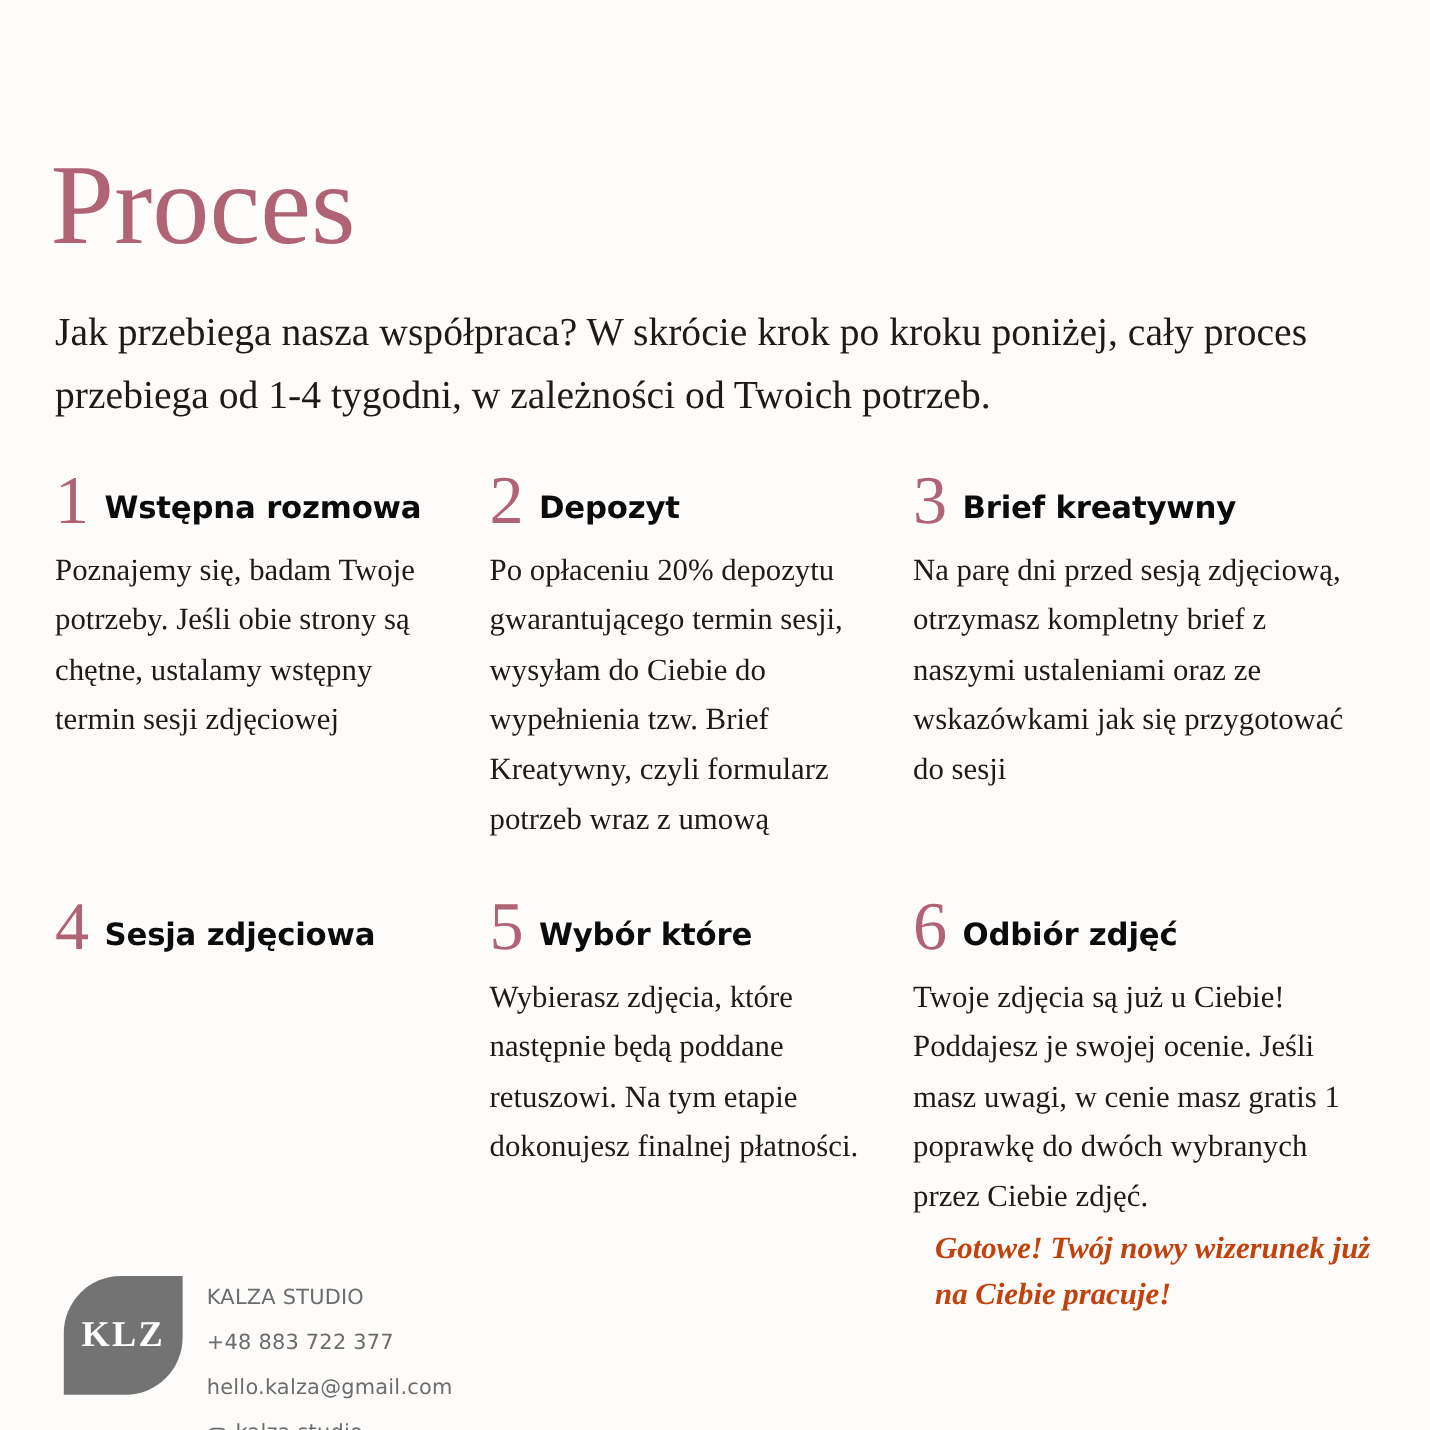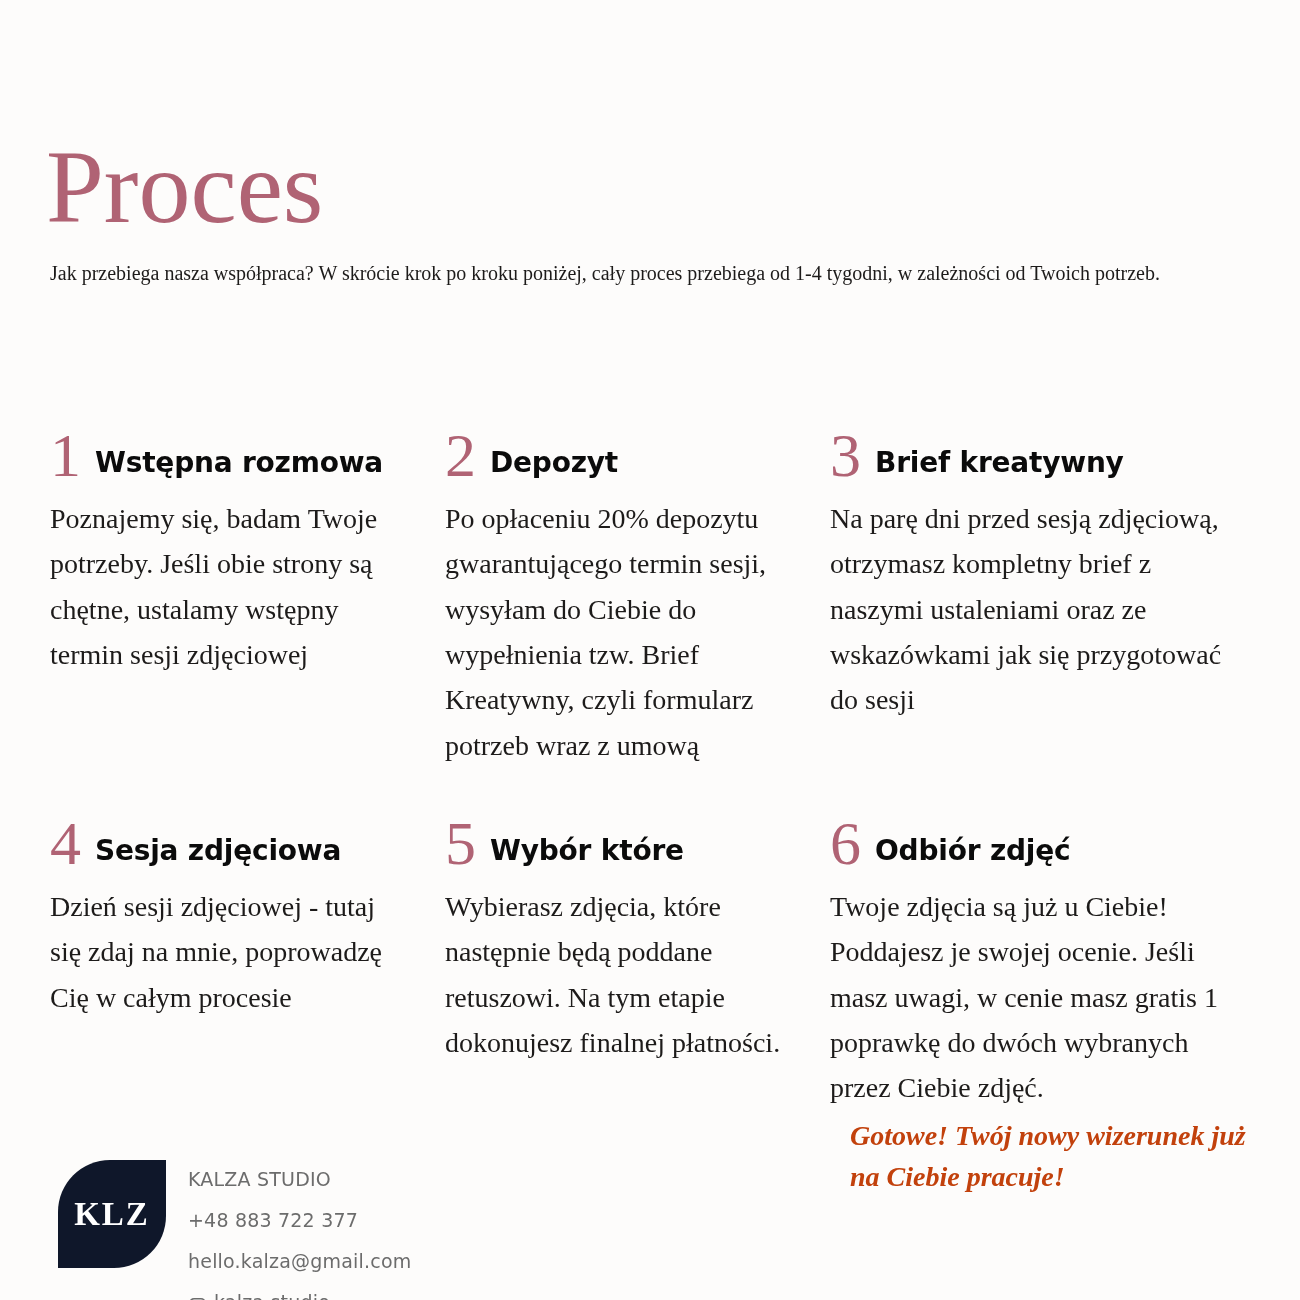--- a/index.html
+++ b/index.html
@@ -36,21 +36,21 @@
     font-weight: 400;
   }
 
   
   .intro {
     position: absolute;
     left: 50px;
     top: 238px;
     width: 1160px;
     font-family: "Liberation Serif", "DejaVu Serif", serif;
-    font-size: 20px;
+    font-size: 36px;
     line-height: 1.58;
     color: #1d1b1a;
     font-weight: 400;
   }
 
   
   .grid {
     position: absolute;
     left: 50px;
     top: 420px;
@@ -127,21 +127,21 @@
     position: absolute;
     left: 58px;
     top: 1160px;
     display: flex;
     align-items: flex-start;
     gap: 22px;
   }
   .logo-mark {
     width: 108px;
     height: 108px;
-    background: #0f172a;
+    background: #737373;
     border-radius: 52px 0 52px 0;
     display: flex;
     align-items: center;
     justify-content: center;
     flex: none;
   }
   .logo-text {
     font-family: "Liberation Serif", "DejaVu Serif", serif;
     color: #ffffff;
     font-size: 33px;
@@ -210,21 +210,20 @@
 
   </div>
 
   <div class="grid-row-2">
 
     <div class="step col-1">
       <div class="step-head">
         <span class="step-num">4</span>
         <span class="step-title">Sesja zdjęciowa</span>
       </div>
-      <div class="step-body">Dzień sesji zdjęciowej - tutaj się zdaj na mnie, poprowadzę Cię w całym procesie</div>
     </div>
 
     <div class="step col-2">
       <div class="step-head">
         <span class="step-num">5</span>
         <span class="step-title">Wybór które</span>
       </div>
       <div class="step-body">Wybierasz zdjęcia, które następnie będą poddane retuszowi. Na tym etapie dokonujesz finalnej płatności.</div>
     </div>
 

